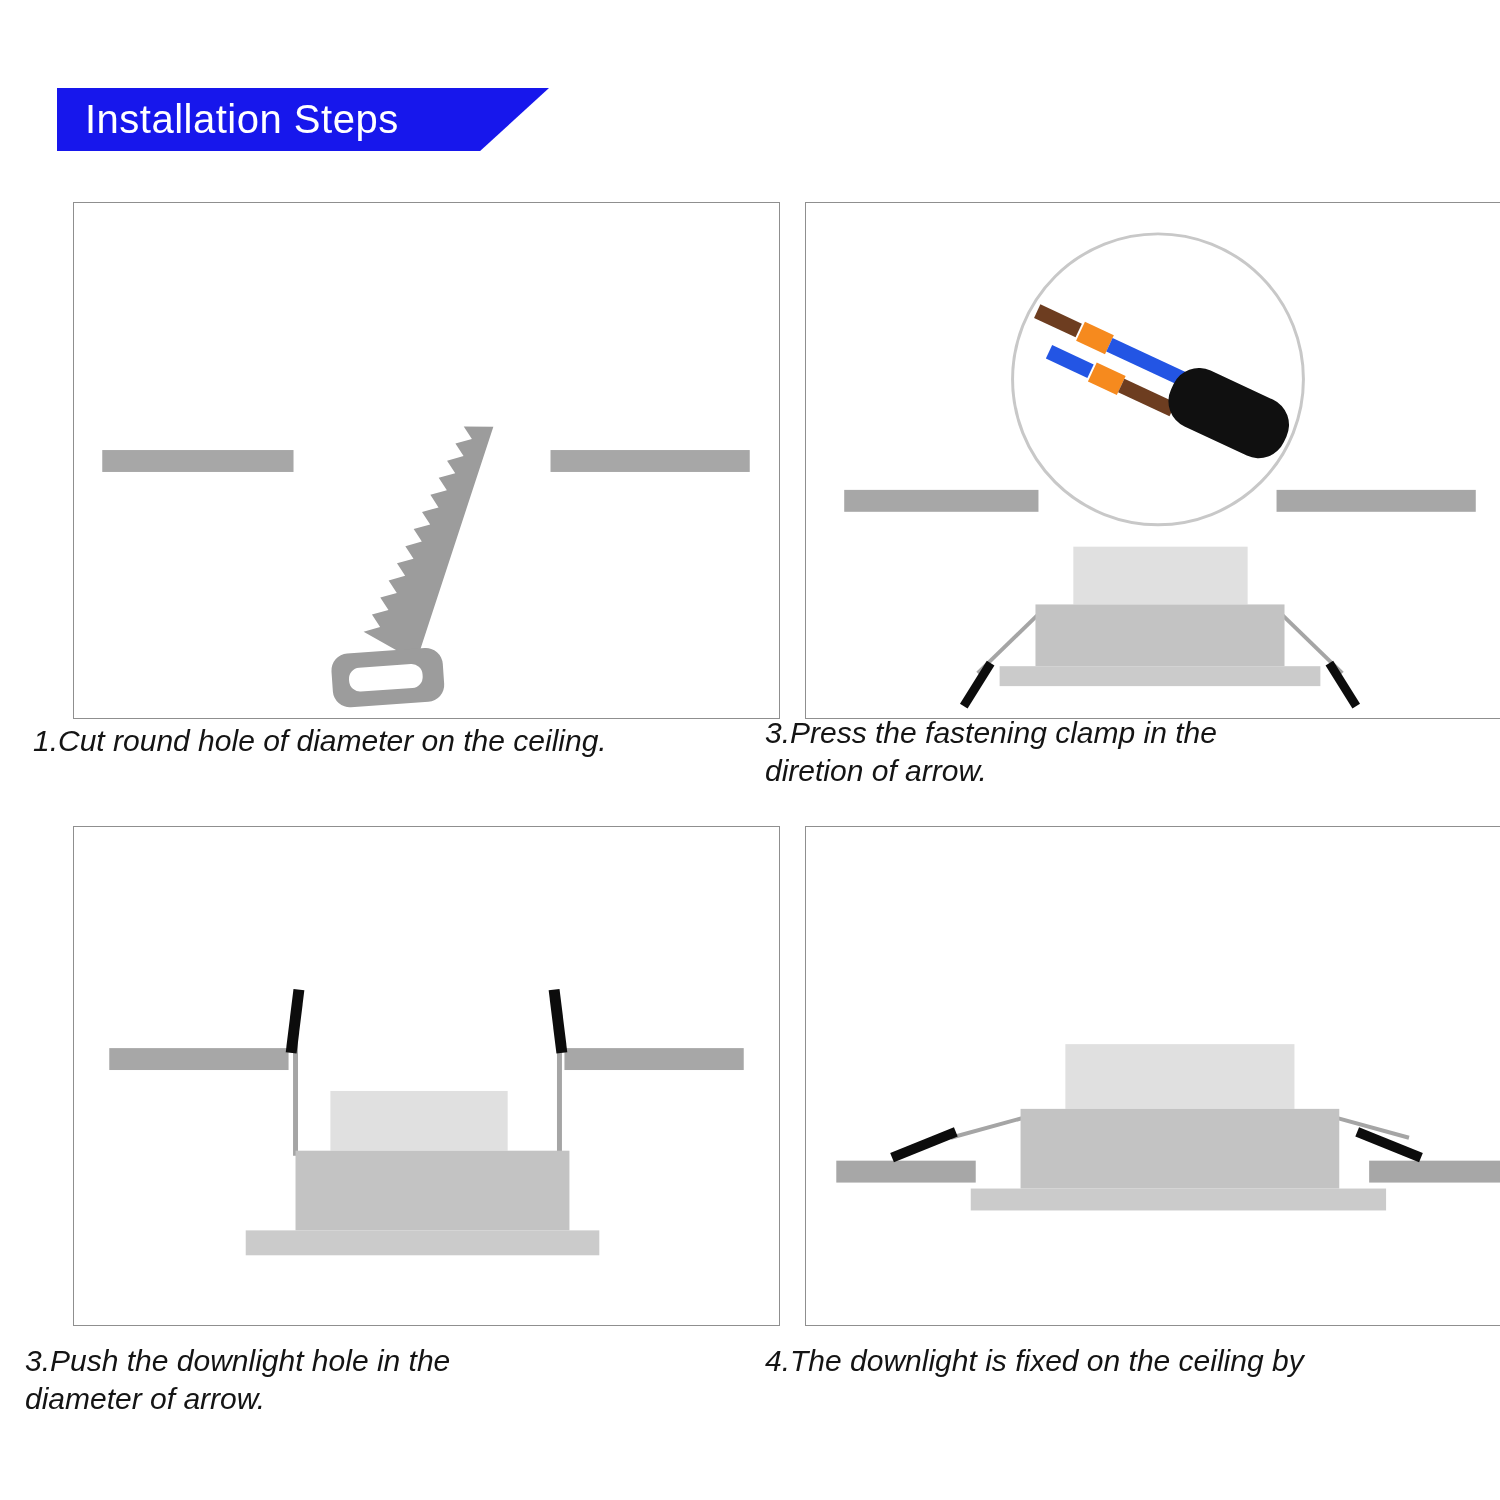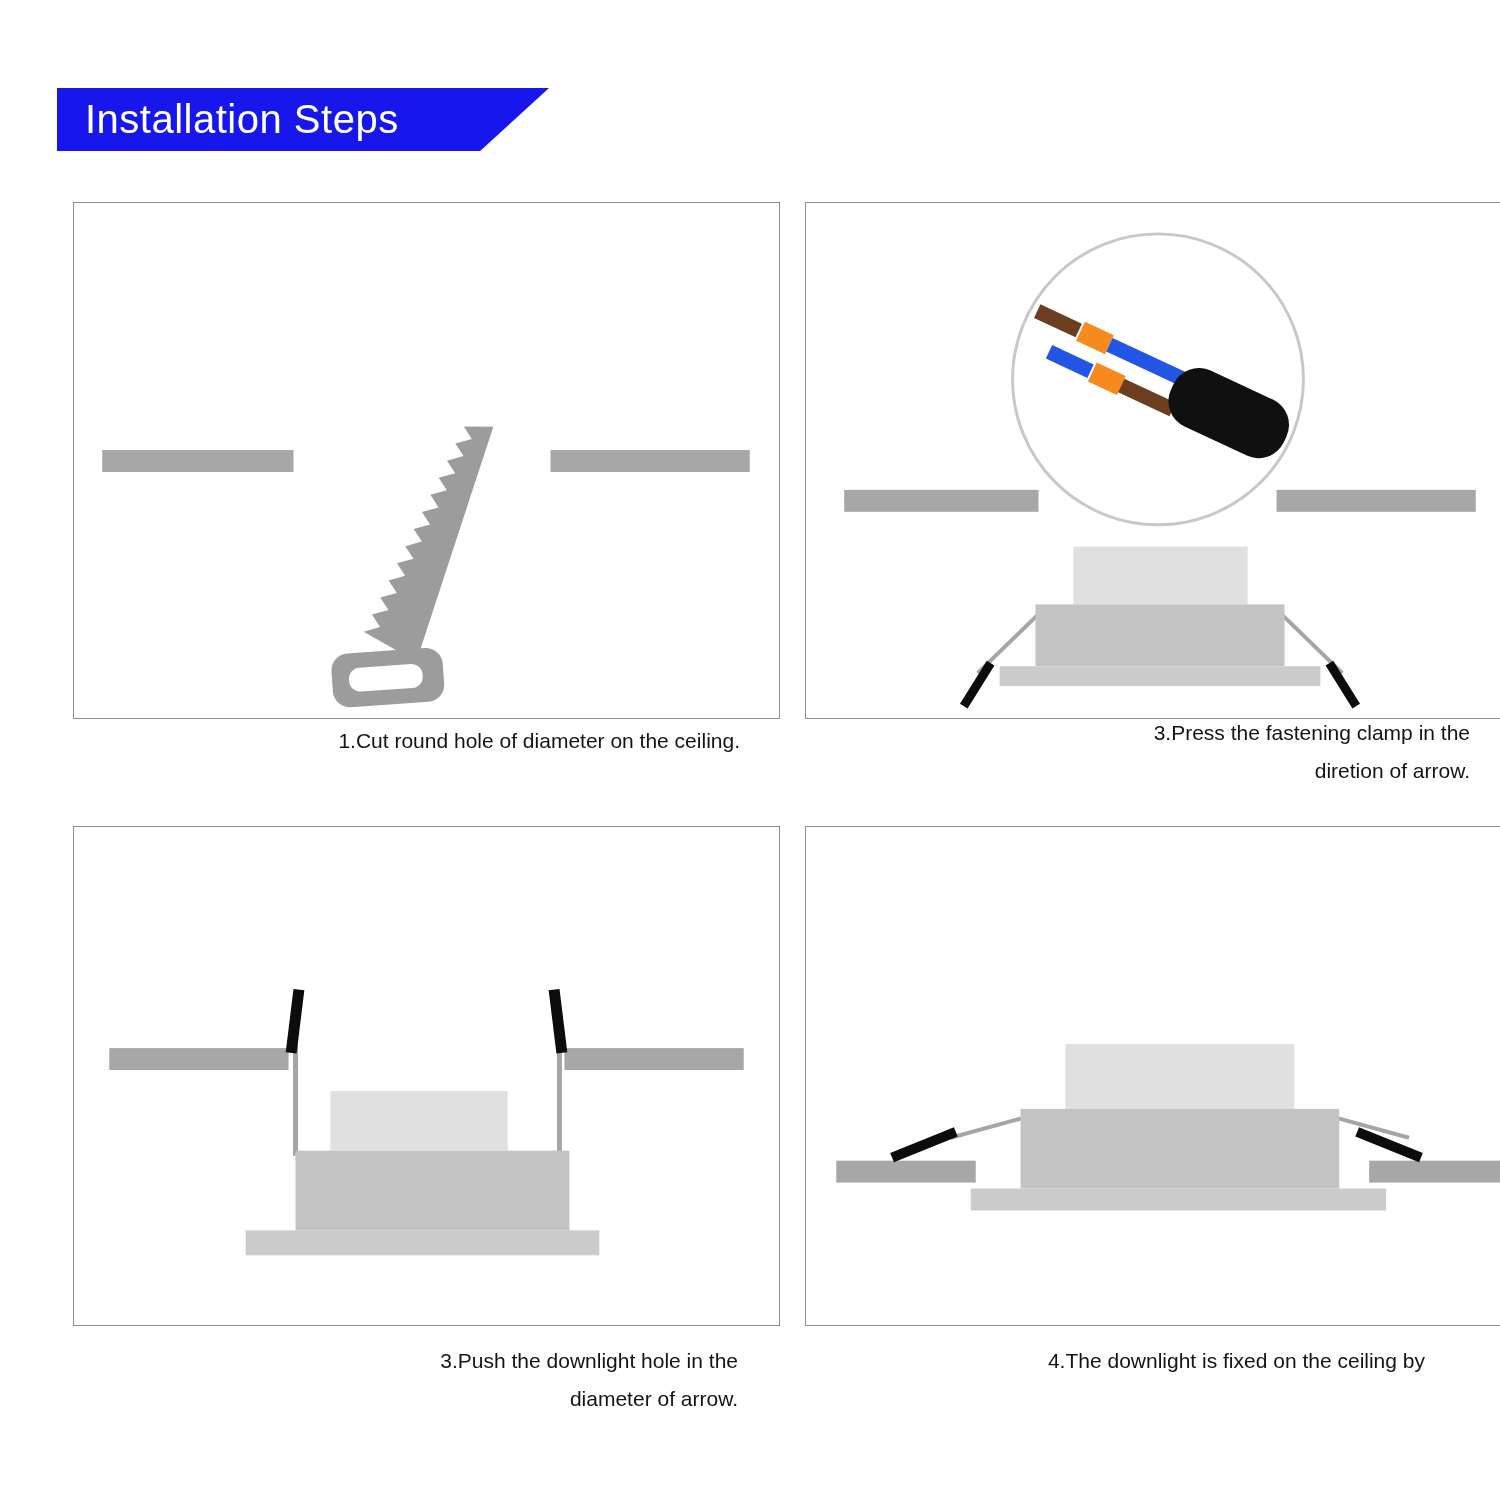--- a/index.html
+++ b/index.html
@@ -20,27 +20,28 @@
     position:absolute; border:1px solid var(--panel_border); background:#ffffff;
     box-sizing:border-box;
   }
   .p1 { left:33px;  top:186px; width:707px; height:517px; }
   .p2 { left:765px; top:186px; width:705px; height:517px; }
   .p3 { left:33px;  top:810px; width:707px; height:500px; }
   .p4 { left:765px; top:810px; width:705px; height:500px; }
   .panel svg { display:block; width:100%; height:100%; }
 
   .caption {
-    position:absolute; text-align:right; font-size:21px; line-height:38px;
+    position:absolute; text-align:left; font-size:30px; line-height:38px;
     color:var(--caption_text);
+    font-style:italic;
   }
   .c1 { left:33px;  top:722px;  width:707px; }
   .c2 { left:765px; top:714px;  width:705px; }
-  .c3 { left:31px;  top:1342px; width:707px; }
-  .c4 { left:720px; top:1342px; width:705px; }
+  .c3 { left:25px;  top:1342px; width:707px; }
+  .c4 { left:765px; top:1342px; width:705px; }
 </style>
 </head>
 <body>
 
 <div class="page">
 
   <div class="banner">
     <span>Installation Steps</span>
   </div>
 

